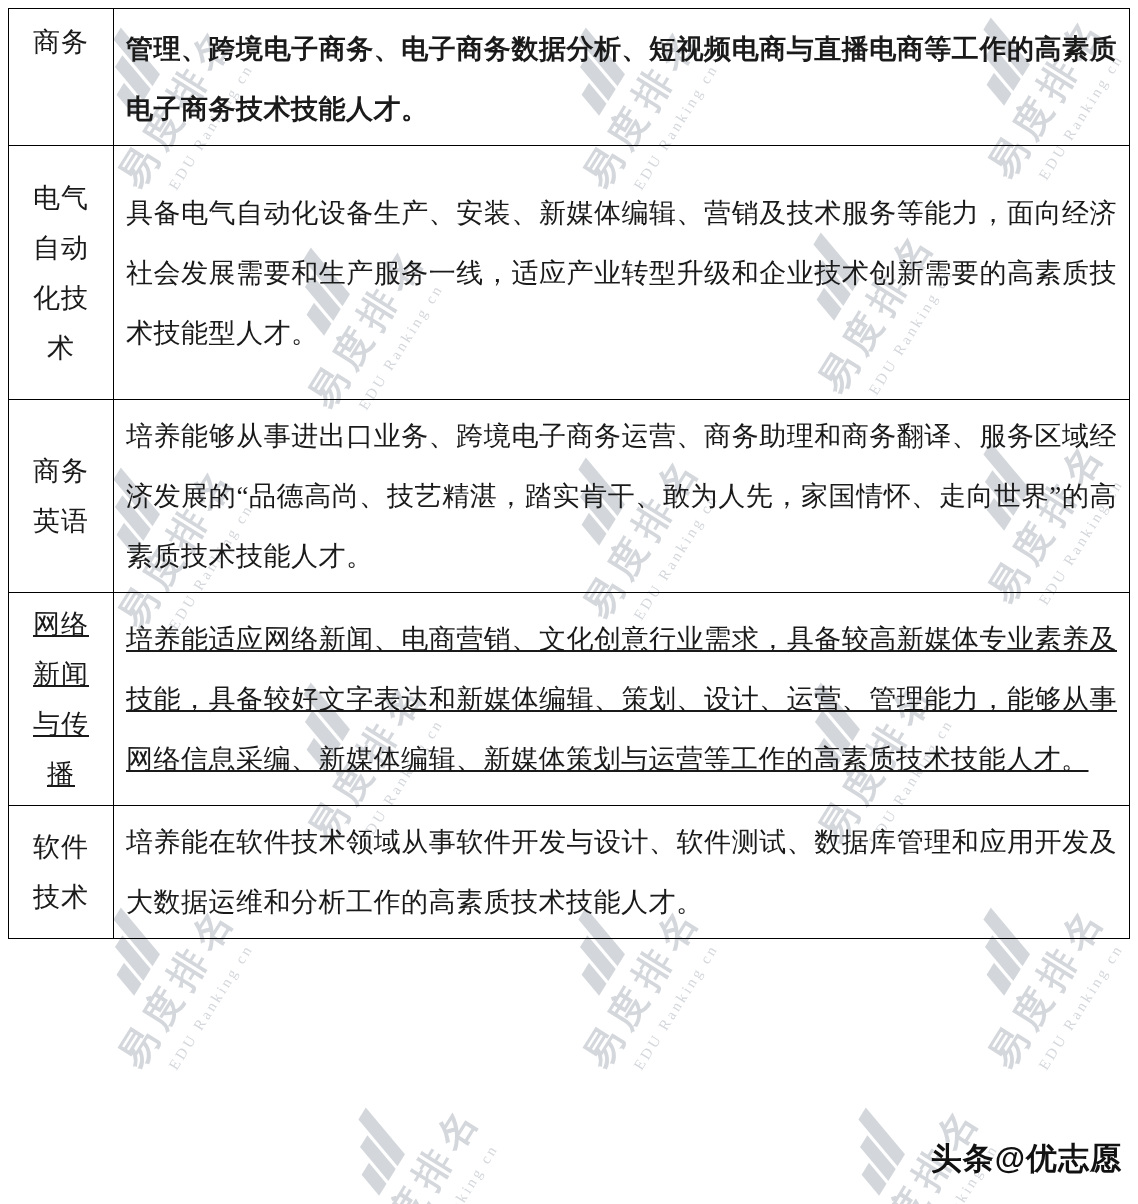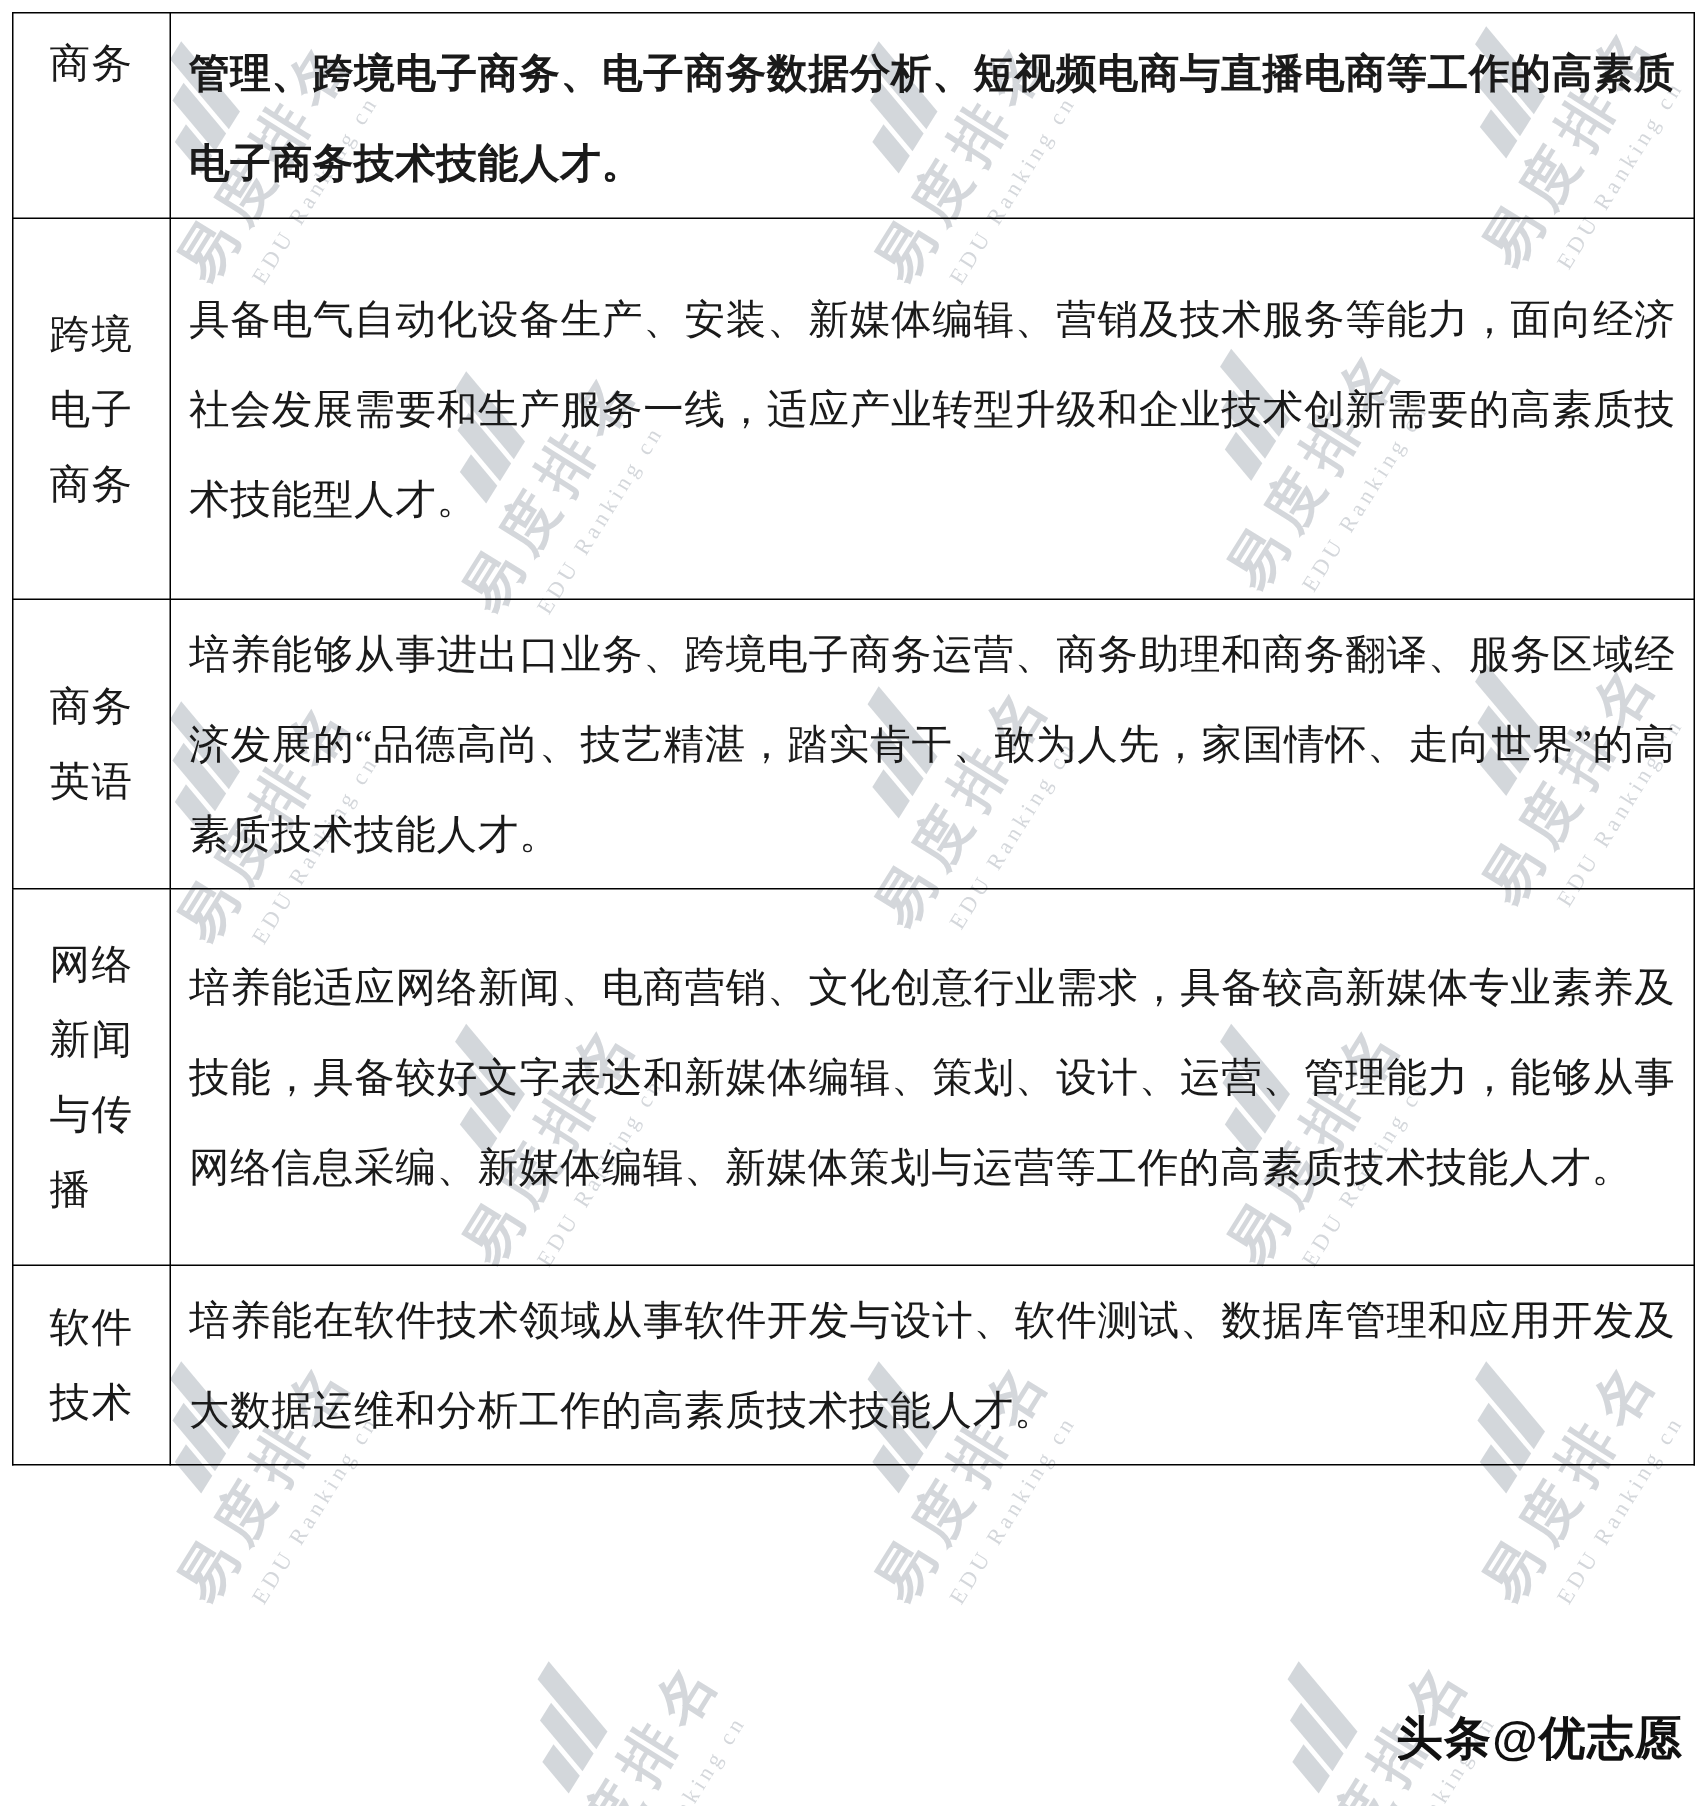--- a/index.html
+++ b/index.html
@@ -54,35 +54,35 @@
   }
   table.majors td {
     border:1px solid #000;
     vertical-align:middle;
     background:transparent;
   }
   td.major-cell { width:105px; text-align:center; }
   .major-inner {
     width:56px; margin:0 auto;
     font-size:27px; line-height:50px;
-    word-break:break-all; text-align:left;
+    word-break:break-all; text-align:center;
     letter-spacing:1px;
   }
   td.desc-cell { padding:6px 12px 6px 12px; }
   .desc {
     font-size:27px; line-height:60px;
     text-align:justify;
     word-break:break-all;
     letter-spacing:.5px;
   }
   tr.r1 { height:119px; }
   tr.r2 { height:250px; }
   tr.r3 { height:254px; }
   tr.r4 { height:190px; }
-  tr.r5 { height:251px; }
+  tr.r5 { height:213px;text-decoration:underline; }
   tr.r6 { height:120px; }
   tr.r1 td { vertical-align:top; }
   tr.r1 td.major-cell { padding-top:8px; }
   tr.r1 td.desc-cell { padding-top:10px;font-weight:bold; }
 
   
   .credit {
     position:absolute; right:16px; bottom:24px; z-index:2;
     font-size:31px; font-weight:600; color:#111;
     font-family:"Liberation Sans","DejaVu Sans",sans-serif;
@@ -266,21 +266,21 @@
     <tr class="r1">
       <td class="major-cell">
         <div class="major-inner">商务</div>
       </td>
       <td class="desc-cell">
         <div class="desc">管理、跨境电子商务、电子商务数据分析、短视频电商与直播电商等工作的高素质电子商务技术技能人才。</div>
       </td>
     </tr>
     <tr class="r3">
       <td class="major-cell">
-        <div class="major-inner">跨境电子商务</div>
+        <div class="major-inner">电气自动化技术</div>
       </td>
       <td class="desc-cell">
         <div class="desc">具备电气自动化设备生产、安装、新媒体编辑、营销及技术服务等能力，面向经济社会发展需要和生产服务一线，适应产业转型升级和企业技术创新需要的高素质技术技能型人才。</div>
       </td>
     </tr>
     <tr class="r4">
       <td class="major-cell">
         <div class="major-inner">商务英语</div>
       </td>
       <td class="desc-cell">

